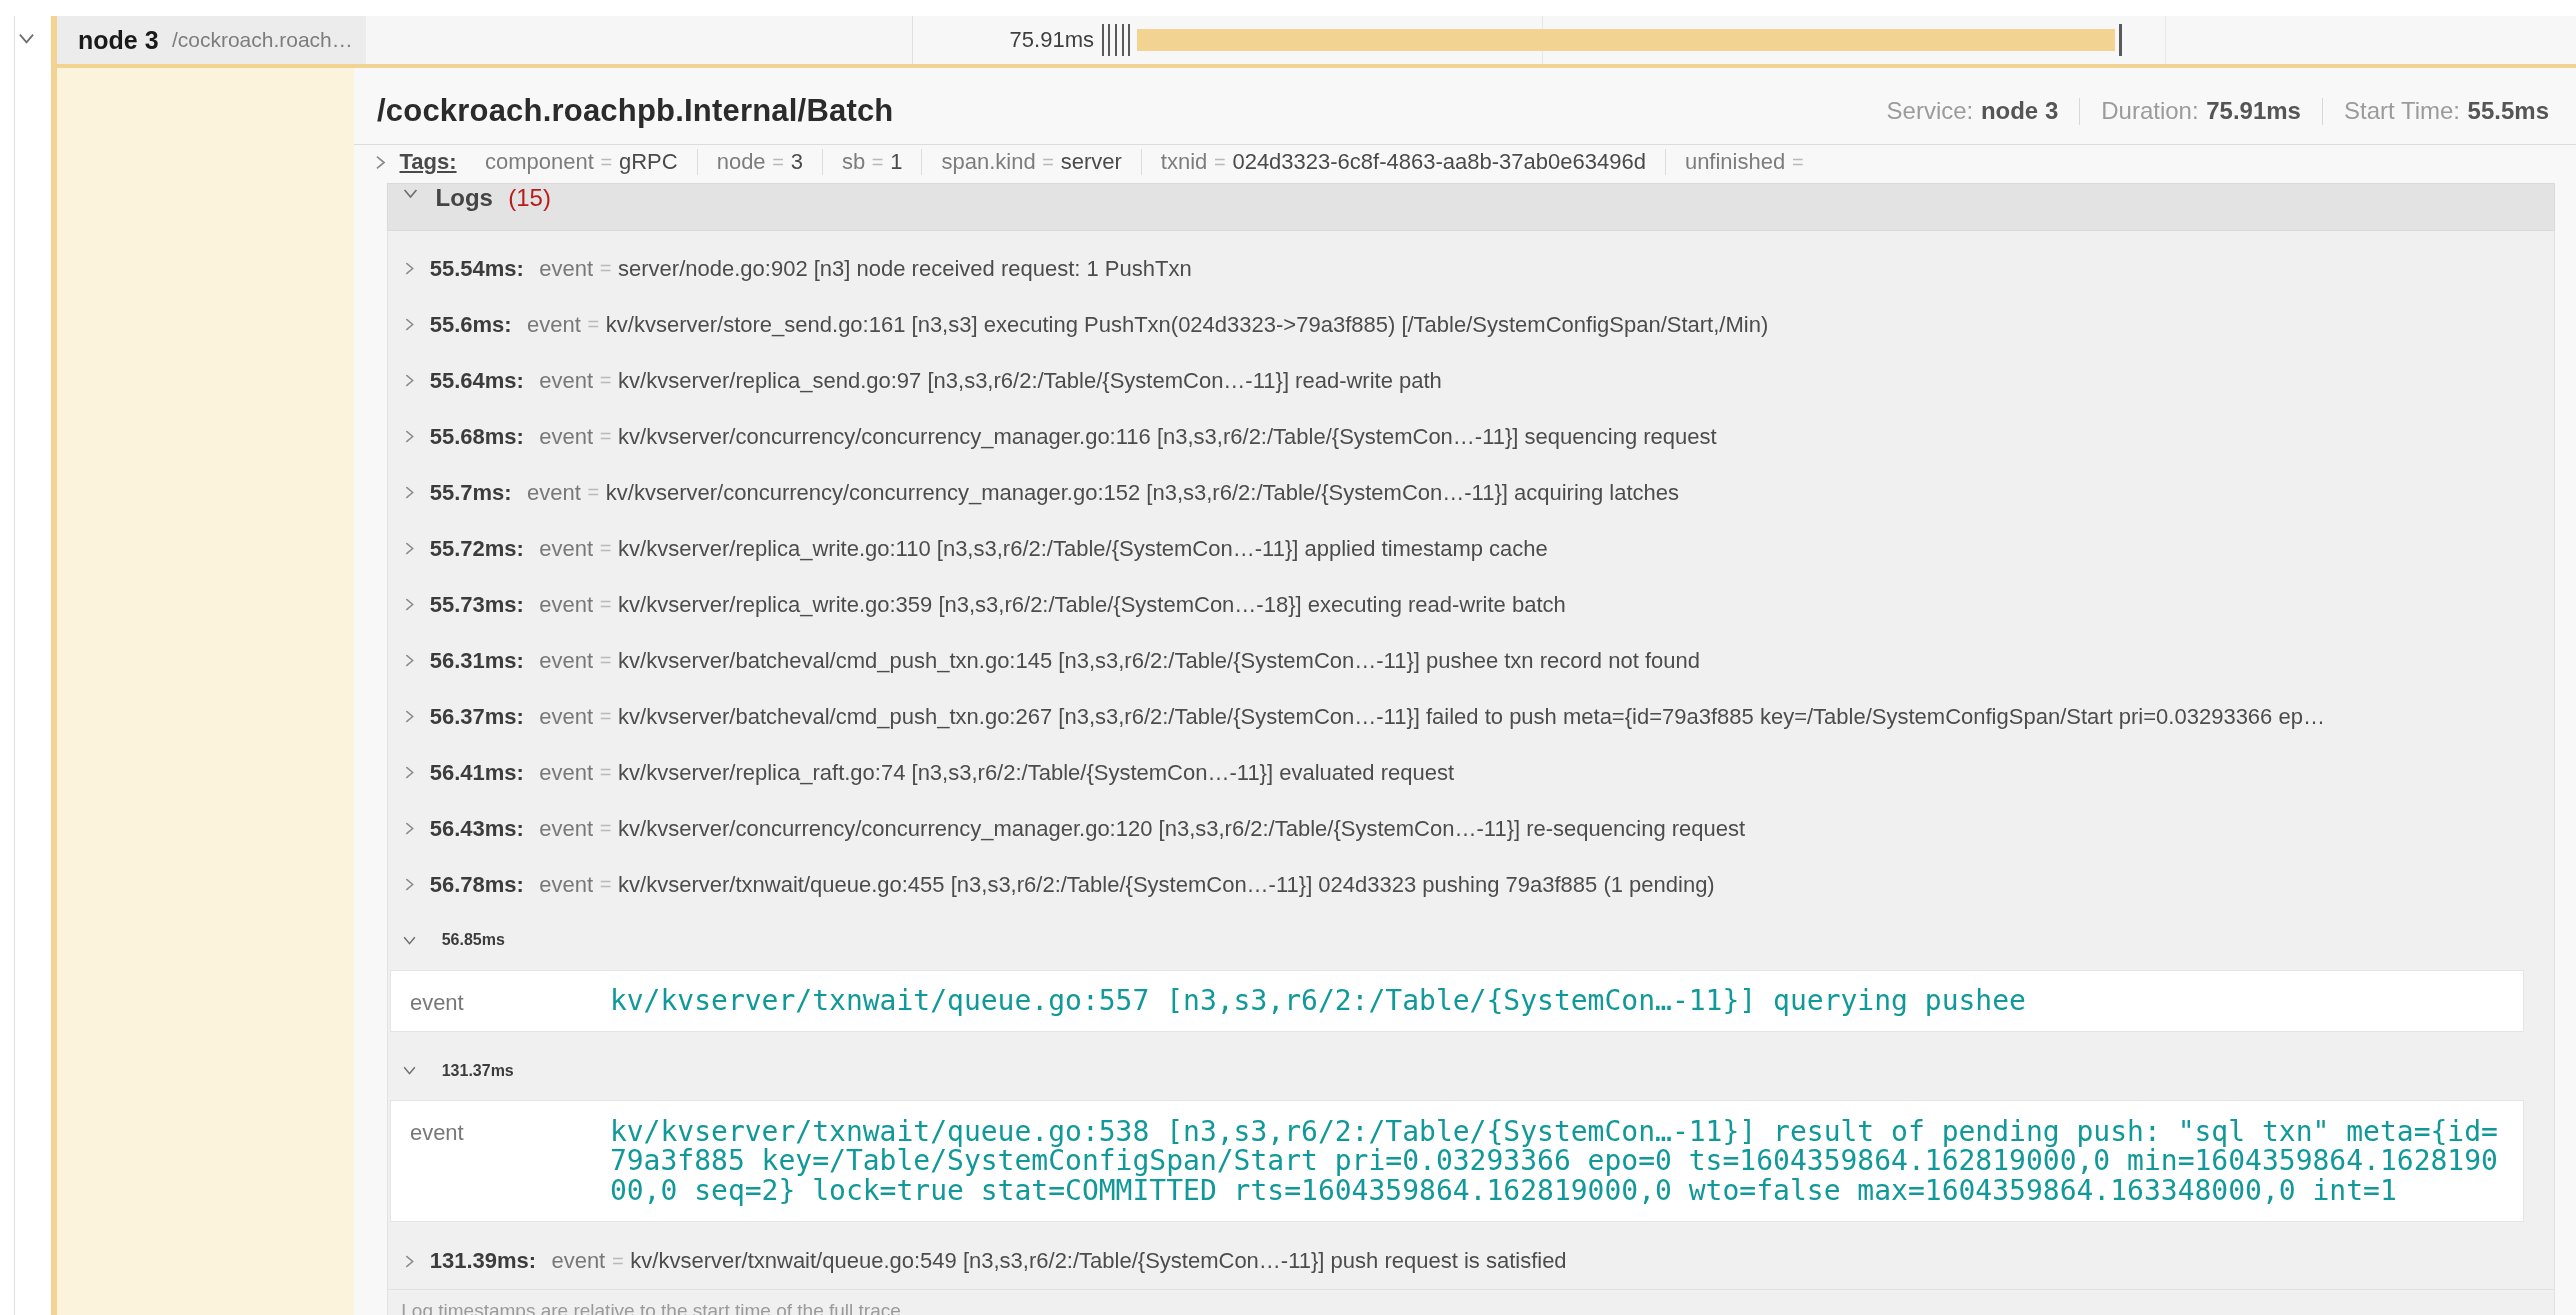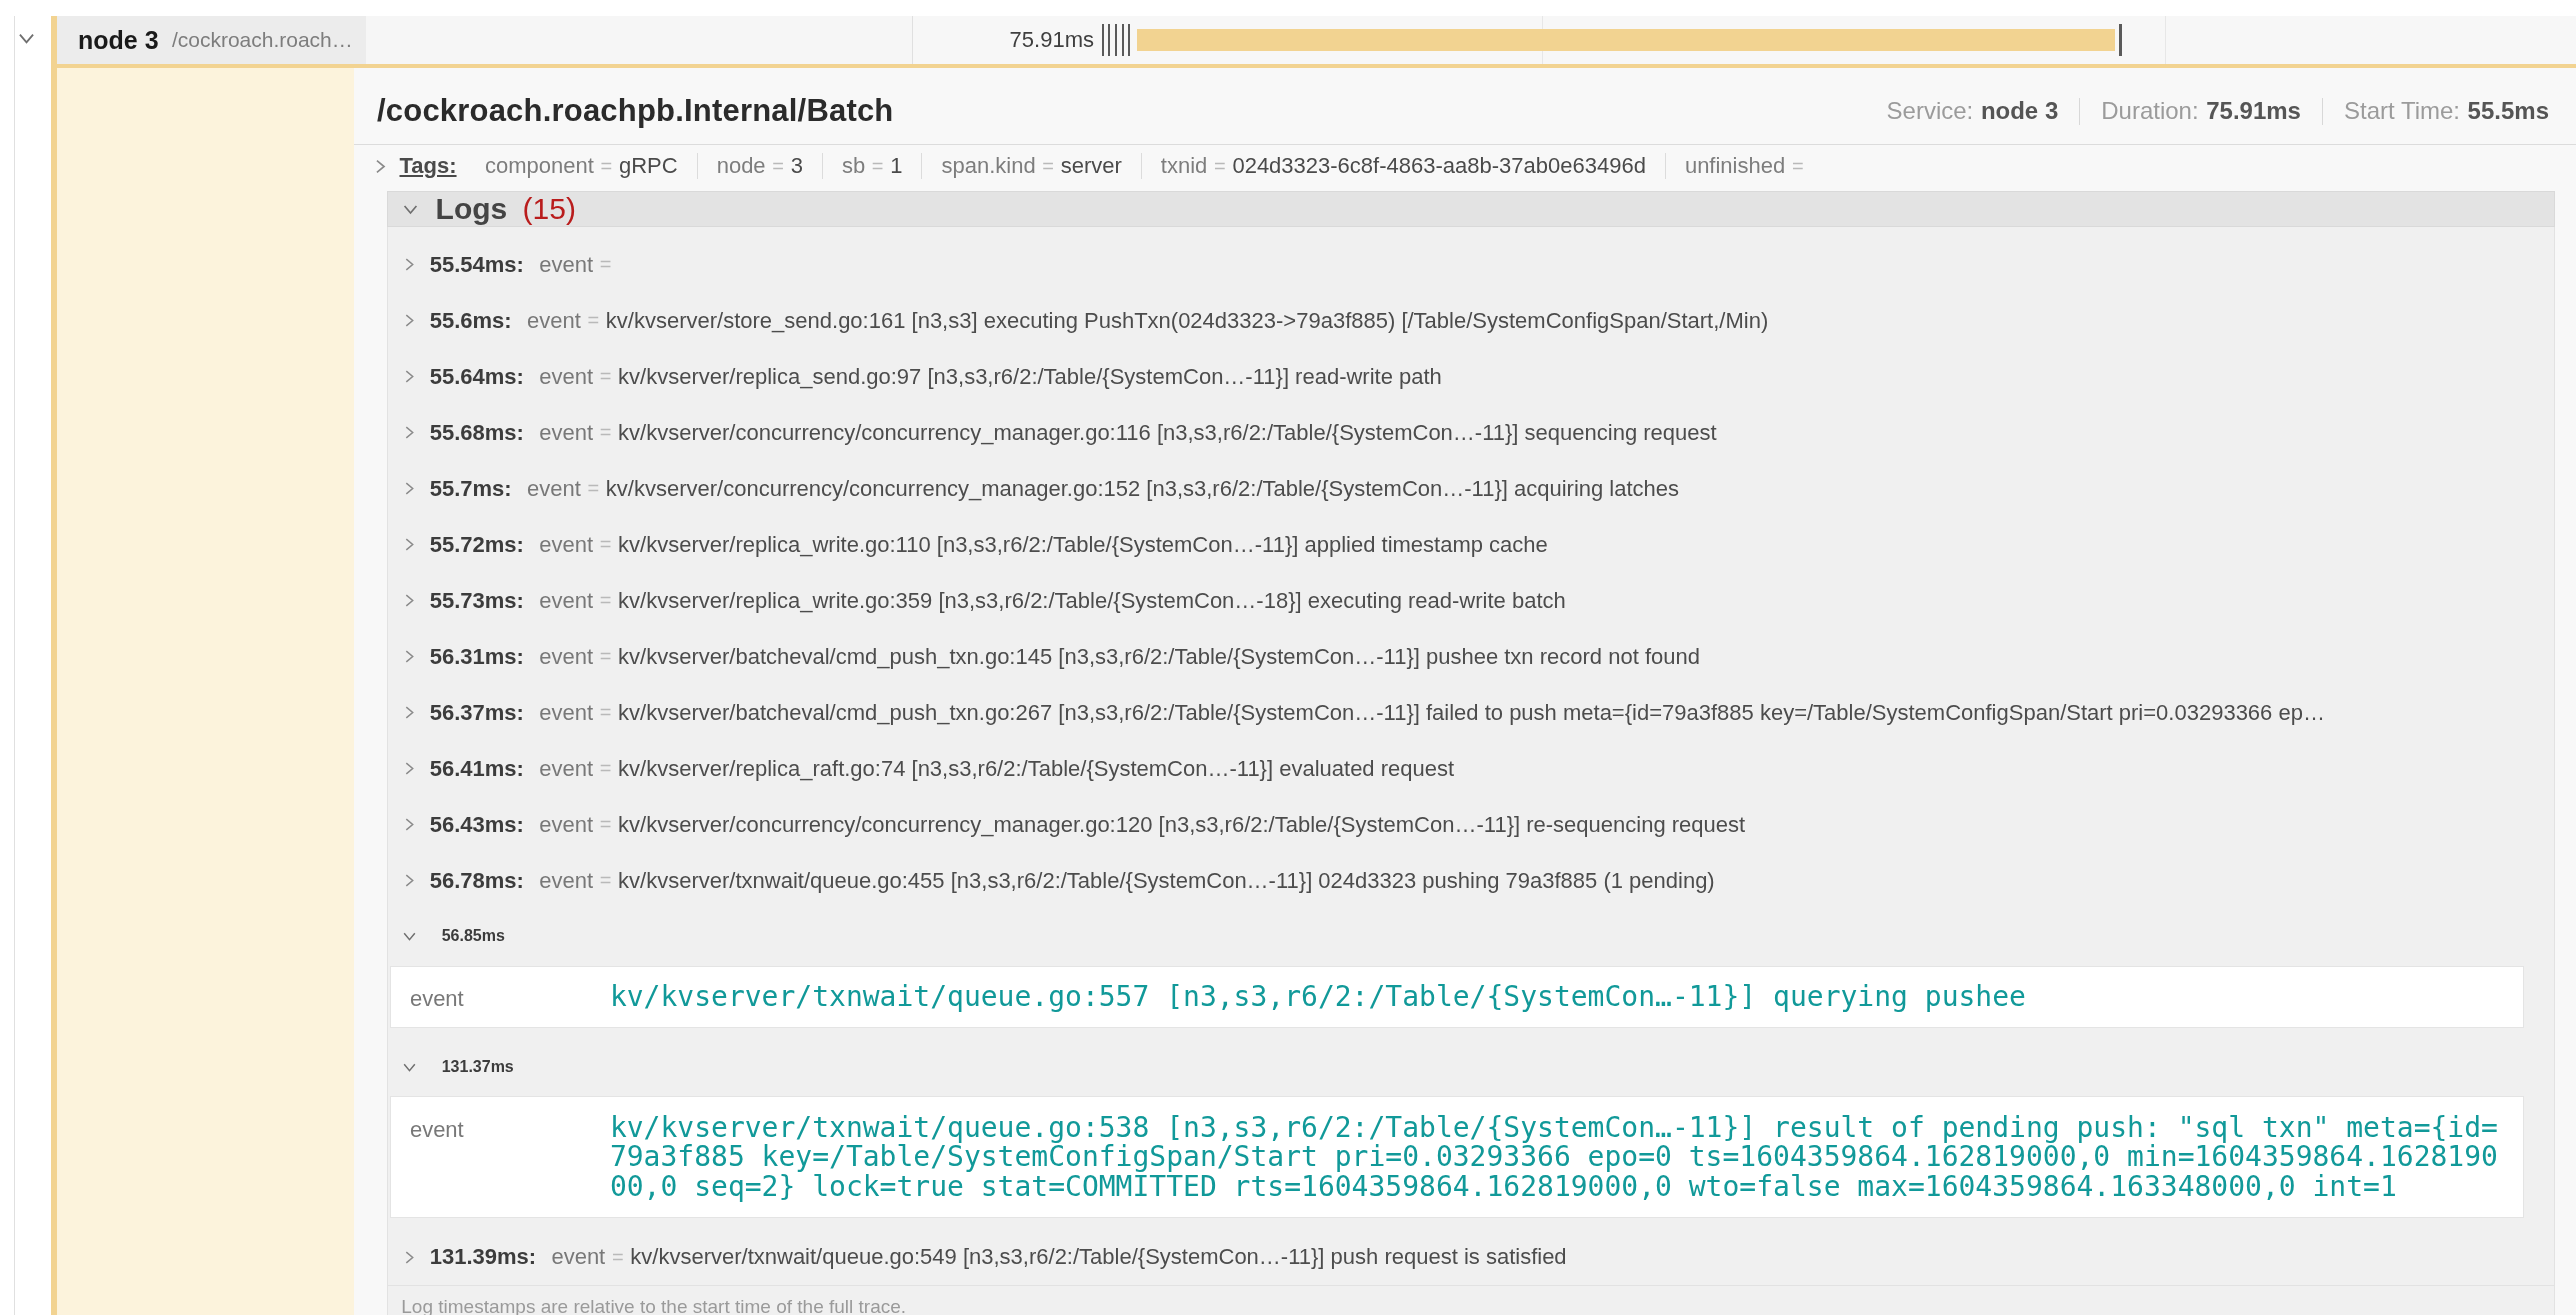--- a/index.html
+++ b/index.html
@@ -61,22 +61,22 @@
   .tags-label { font-weight: bold; color: #4a4a4a; margin: 0 9.5px 0 9.5px; text-decoration: underline; }
   .tag-item { display: flex; align-items: center; padding: 0 19px; }
   .tag-item + .tag-item { border-left: 1px solid #dcdcdc; }
   .tag-key { color: #7d7d7d; }
   .tag-val { color: #4a4a4a; }
   .eq { color: #b9b9b9; margin: 0 6.7px; font-size: 20px; }
 
   .logs-section { margin: 1.9px 21px 0 33px; display: flex; flex-direction: column; }
   .logs-header {
     background: var(--logs-band, #e3e3e3); border: 1px solid #d9d9d9;
-    height: 36px; display: flex; align-items: center; gap: 15.3px; padding-left: 13.3px;
-    font-size: 30px; color: #444;
+    height: 48px; display: flex; align-items: flex-start; gap: 15.3px; padding-left: 13.3px;
+    font-size: 24px; color: #444;
   }
   .logs-title { font-weight: bold; }
   .logs-count { color: #b91c1c; }
   .logs-body { background: var(--logs-bg, #f0f0f0); border: 1px solid #e2e2e2; border-top: none; padding-top: 9.5px; }
   .log-row {
     height: 56px; display: flex; align-items: center; padding: 0 29px 0 13.3px;
     font-size: 22px; white-space: nowrap; overflow: hidden;
   }
   .lt { font-weight: bold; color: #3c3c3c; margin: 0 15.3px 0 11.4px; flex: none; }
   .lk { color: #787878; flex: none; }
@@ -207,20 +207,21 @@
 
           <div class="log-row">
             <span class="chev">
                 <svg width="17" height="17" viewBox="0 0 16 16">
                   <polyline points="5,3 11,8 5,13" fill="none" stroke="#8a8a8a" stroke-width="1.4"></polyline>
                 </svg>
               </span>
             <span class="lt">55.54ms:</span>
             <span class="lk">event</span>
             <span class="eq">=</span>
+            <span class="lv">server/node.go:902 [n3] node received request: 1 PushTxn</span>
           </div>
           <div class="log-row">
             <span class="chev">
                 <svg width="17" height="17" viewBox="0 0 16 16">
                   <polyline points="5,3 11,8 5,13" fill="none" stroke="#8a8a8a" stroke-width="1.4"></polyline>
                 </svg>
               </span>
             <span class="lt">55.6ms:</span>
             <span class="lk">event</span>
             <span class="eq">=</span>

